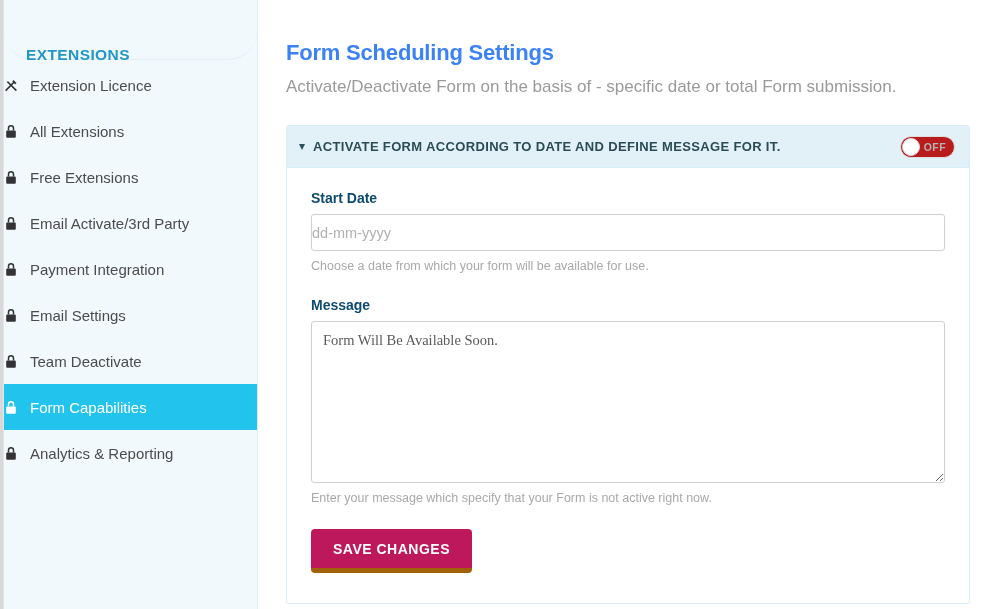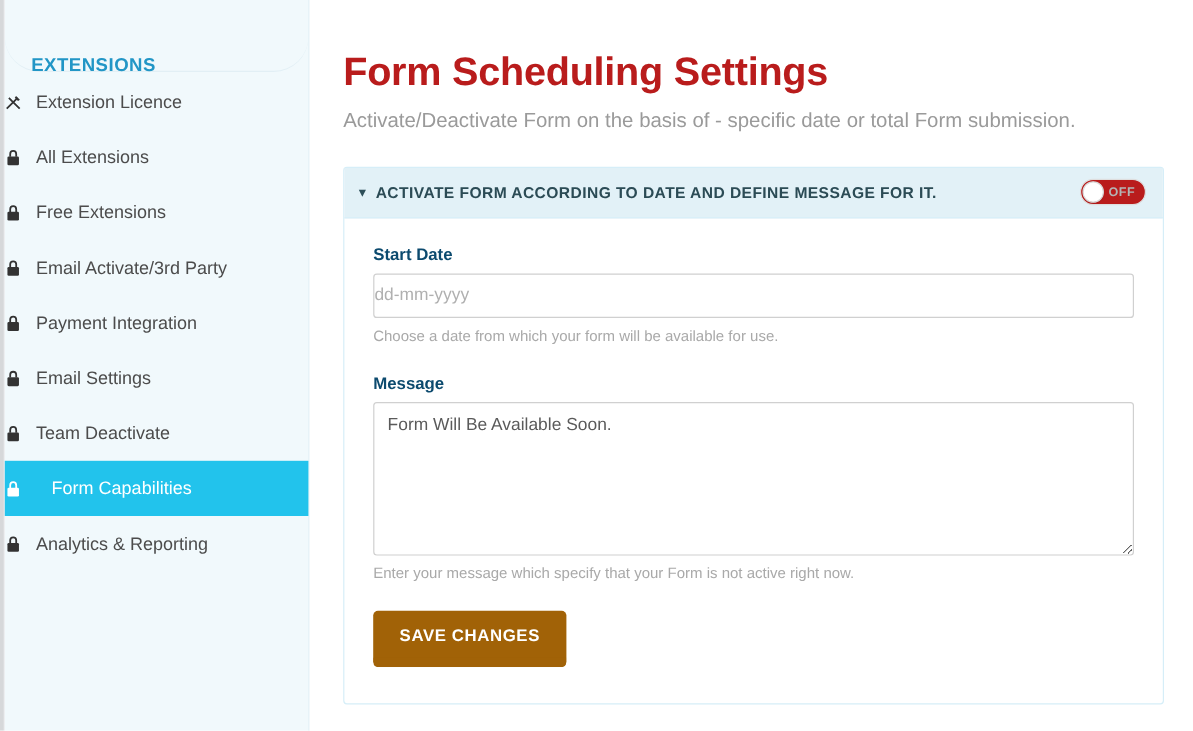--- a/index.html
+++ b/index.html
@@ -47,36 +47,35 @@
   }
   .nav-item .ico {
     width: 22px; flex: 0 0 22px;
     display: flex; align-items: center; justify-content: flex-start;
     color: #333333;
   }
   .nav-item .lbl { padding-left: 4px; white-space: nowrap; }
   .nav-item.active {
     background: #22c3ec;
     color: #ffffff;
-    gap: 13px;
   }
   .nav-item.active .ico { color: #ffffff; }
 
   
   .main {
     flex: 1 1 auto;
     height: 609px;
     background: #ffffff;
     padding: 40px 28px 0 28px;
     position: relative;
   }
   .page-title {
-    font-size: 33px;
+    font-size: 22px;
     font-weight: bold;
-    color: #b91c1c;
+    color: #3b82f6;
     letter-spacing: -0.2px;
     line-height: 1.2;
   }
   .page-sub {
     margin-top: 11px;
     font-size: 17px;
     color: #9a9a9a;
   }
 
   
@@ -148,38 +147,38 @@
     background: #ffffff;
   }
   .text-input::placeholder { color: #b0b0b0; }
   .hint {
     margin-top: 8px;
     font-size: 12.5px;
     color: #a9a9a9;
   }
   .spacer-lg { height: 24px; }
   .textarea {
-    width: 634px; height: 128px;
+    width: 634px; height: 162px;
     border: 1px solid #d0d0d0;
     border-radius: 3px;
     padding: 9px 11px;
     font-size: 14.5px;
     color: #5a5a5a;
-    font-family: Liberation Sans, sans-serif;
+    font-family: Liberation Serif, serif;
     outline: none;
     resize: both;
     line-height: 1.35;
     display: block;
   }
   .btn-save {
     margin-top: 24px;
     display: inline-block;
-    background: #a16207;
+    background: #be185d;
     border: none;
-    border-bottom: 8px solid #a16207;
+    border-bottom: 5px solid #a16207;
     border-radius: 4px;
     color: #ffffff;
     font-size: 14px;
     font-weight: bold;
     letter-spacing: 0.5px;
     padding: 12px 22px 11px 22px;
     cursor: pointer;
     font-family: "Liberation Sans", sans-serif;
   }
 </style>

